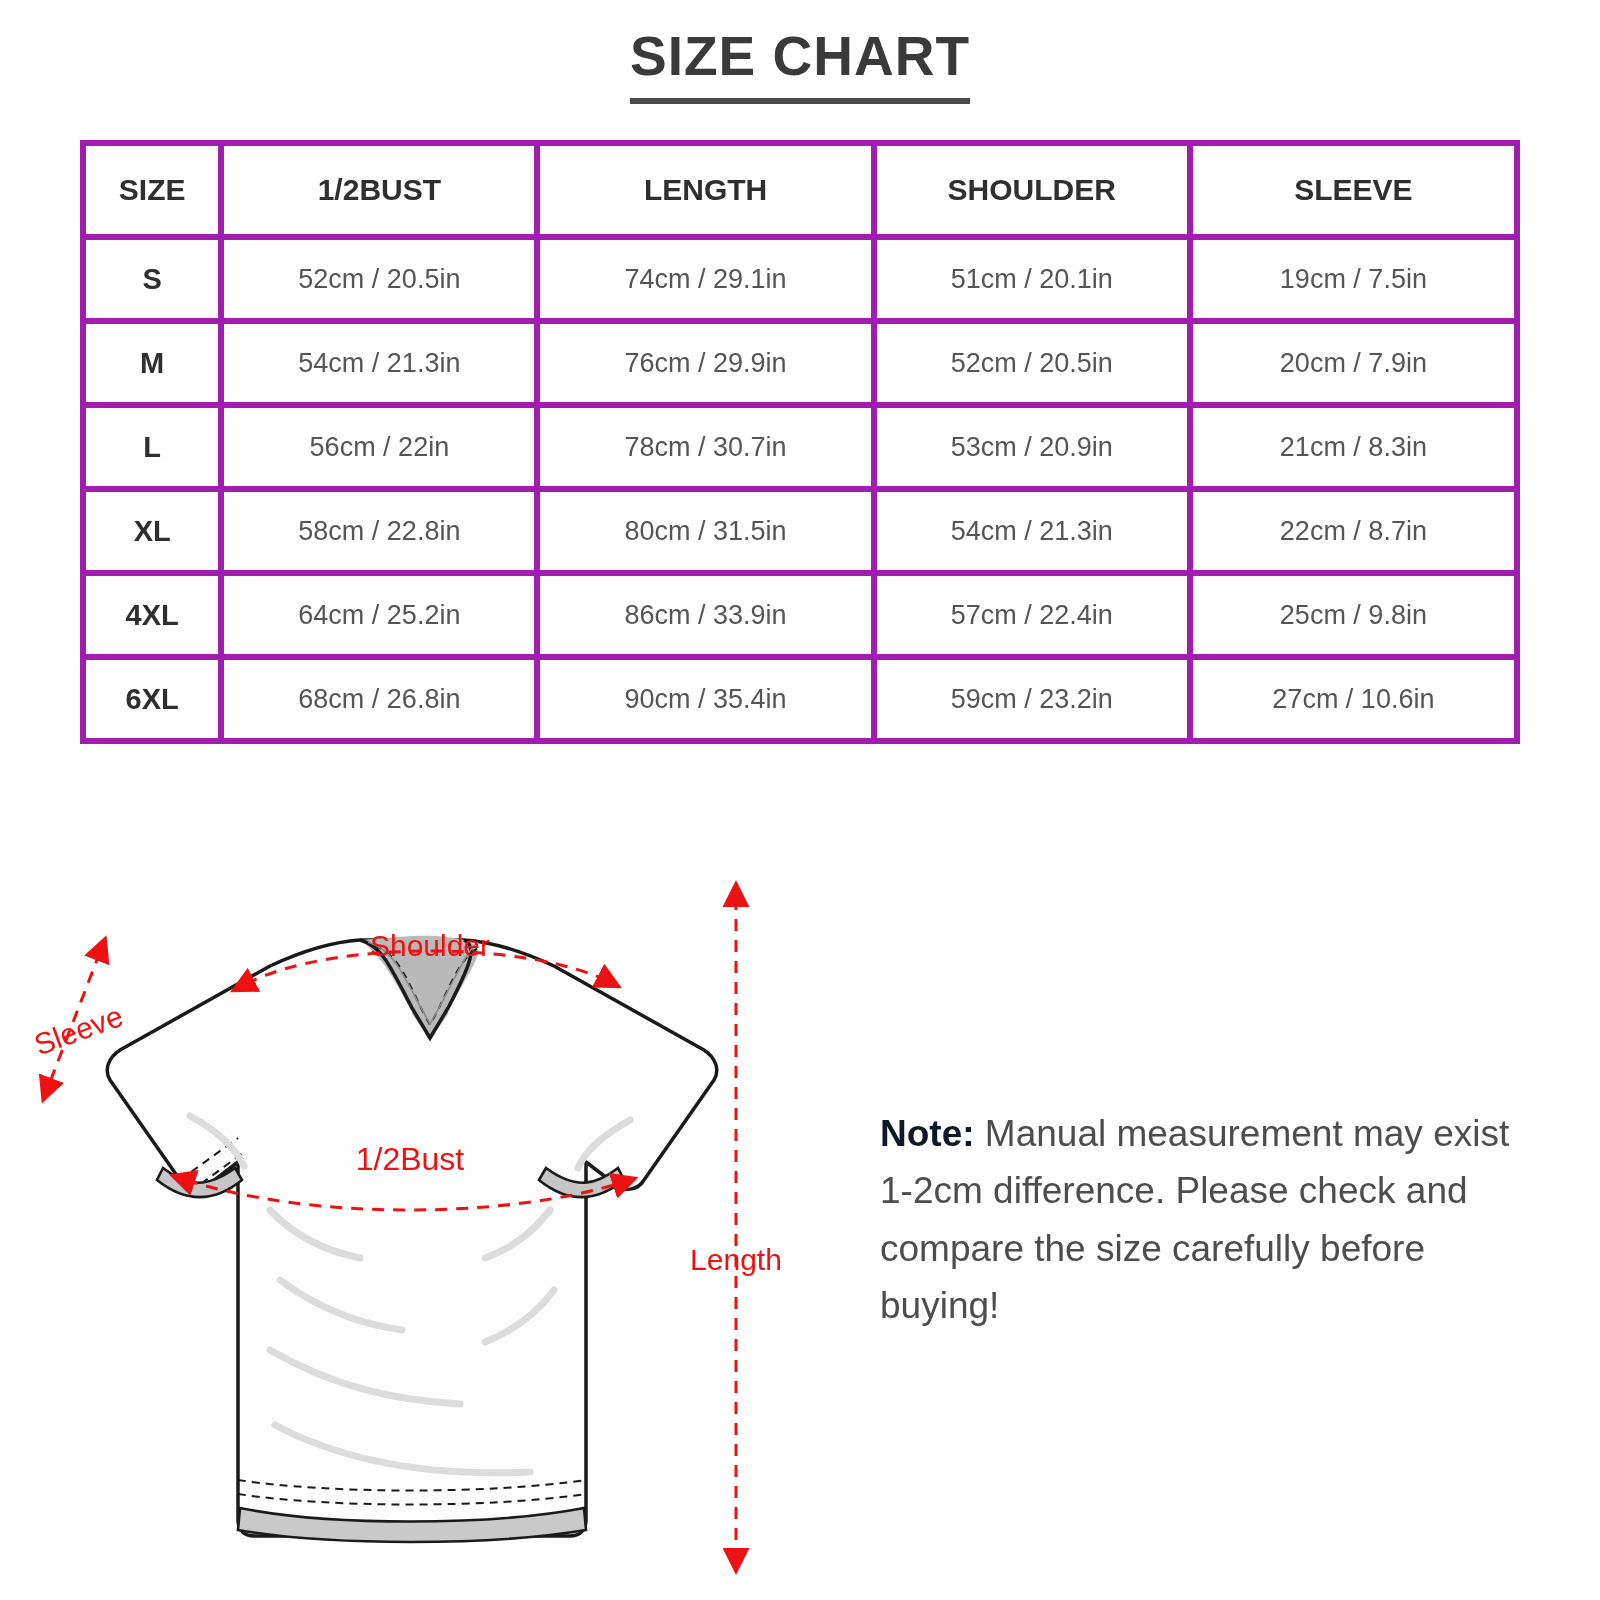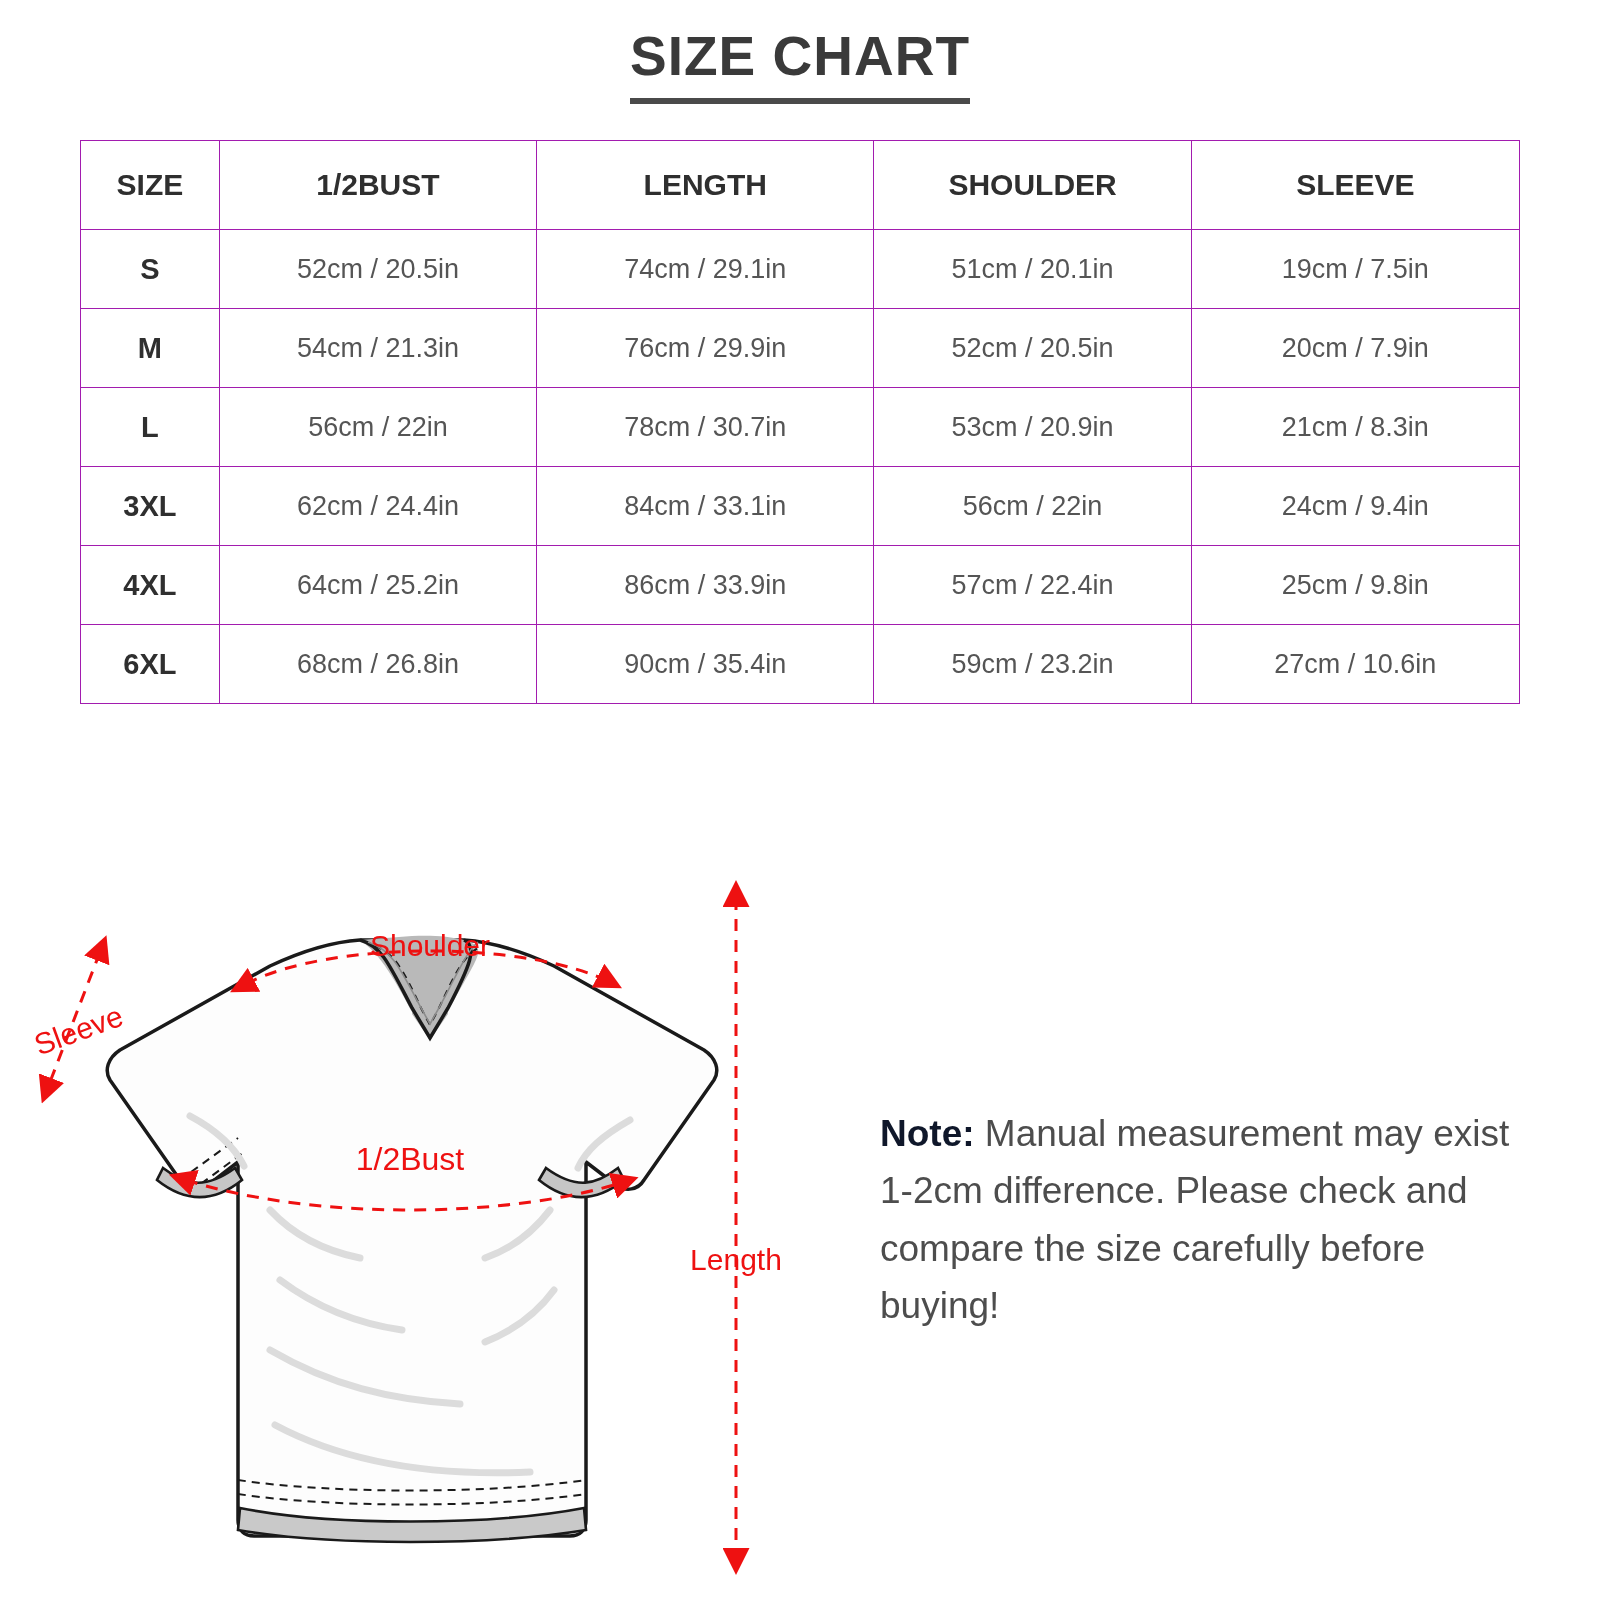--- a/index.html
+++ b/index.html
@@ -40,21 +40,21 @@
     left: 80px;
     width: 1440px;
   }
   table.size-chart {
     border-collapse: collapse;
     width: 100%;
     table-layout: fixed;
   }
   table.size-chart th,
   table.size-chart td {
-    border: 1px solid #a21caf;
+    border: 6px solid #a21caf;
     text-align: center;
     font-size: 27px;
     color: #555555;
     height: 70px;
     padding: 4px 4px;
   }
   table.size-chart thead th {
     font-size: 30px;
     font-weight: bold;
     color: #2f2f2f;
@@ -137,25 +137,25 @@
         <td>20cm / 7.9in</td>
       </tr>
       <tr>
         <td class="size-cell">L</td>
         <td>56cm / 22in</td>
         <td>78cm / 30.7in</td>
         <td>53cm / 20.9in</td>
         <td>21cm / 8.3in</td>
       </tr>
       <tr>
-        <td class="size-cell">3XL</td>
-        <td>62cm / 24.4in</td>
-        <td>84cm / 33.1in</td>
-        <td>56cm / 22in</td>
-        <td>24cm / 9.4in</td>
+        <td class="size-cell">XL</td>
+        <td>58cm / 22.8in</td>
+        <td>80cm / 31.5in</td>
+        <td>54cm / 21.3in</td>
+        <td>22cm / 8.7in</td>
       </tr>
       <tr>
         <td class="size-cell">4XL</td>
         <td>64cm / 25.2in</td>
         <td>86cm / 33.9in</td>
         <td>57cm / 22.4in</td>
         <td>25cm / 9.8in</td>
       </tr>
       <tr>
         <td class="size-cell">6XL</td>

